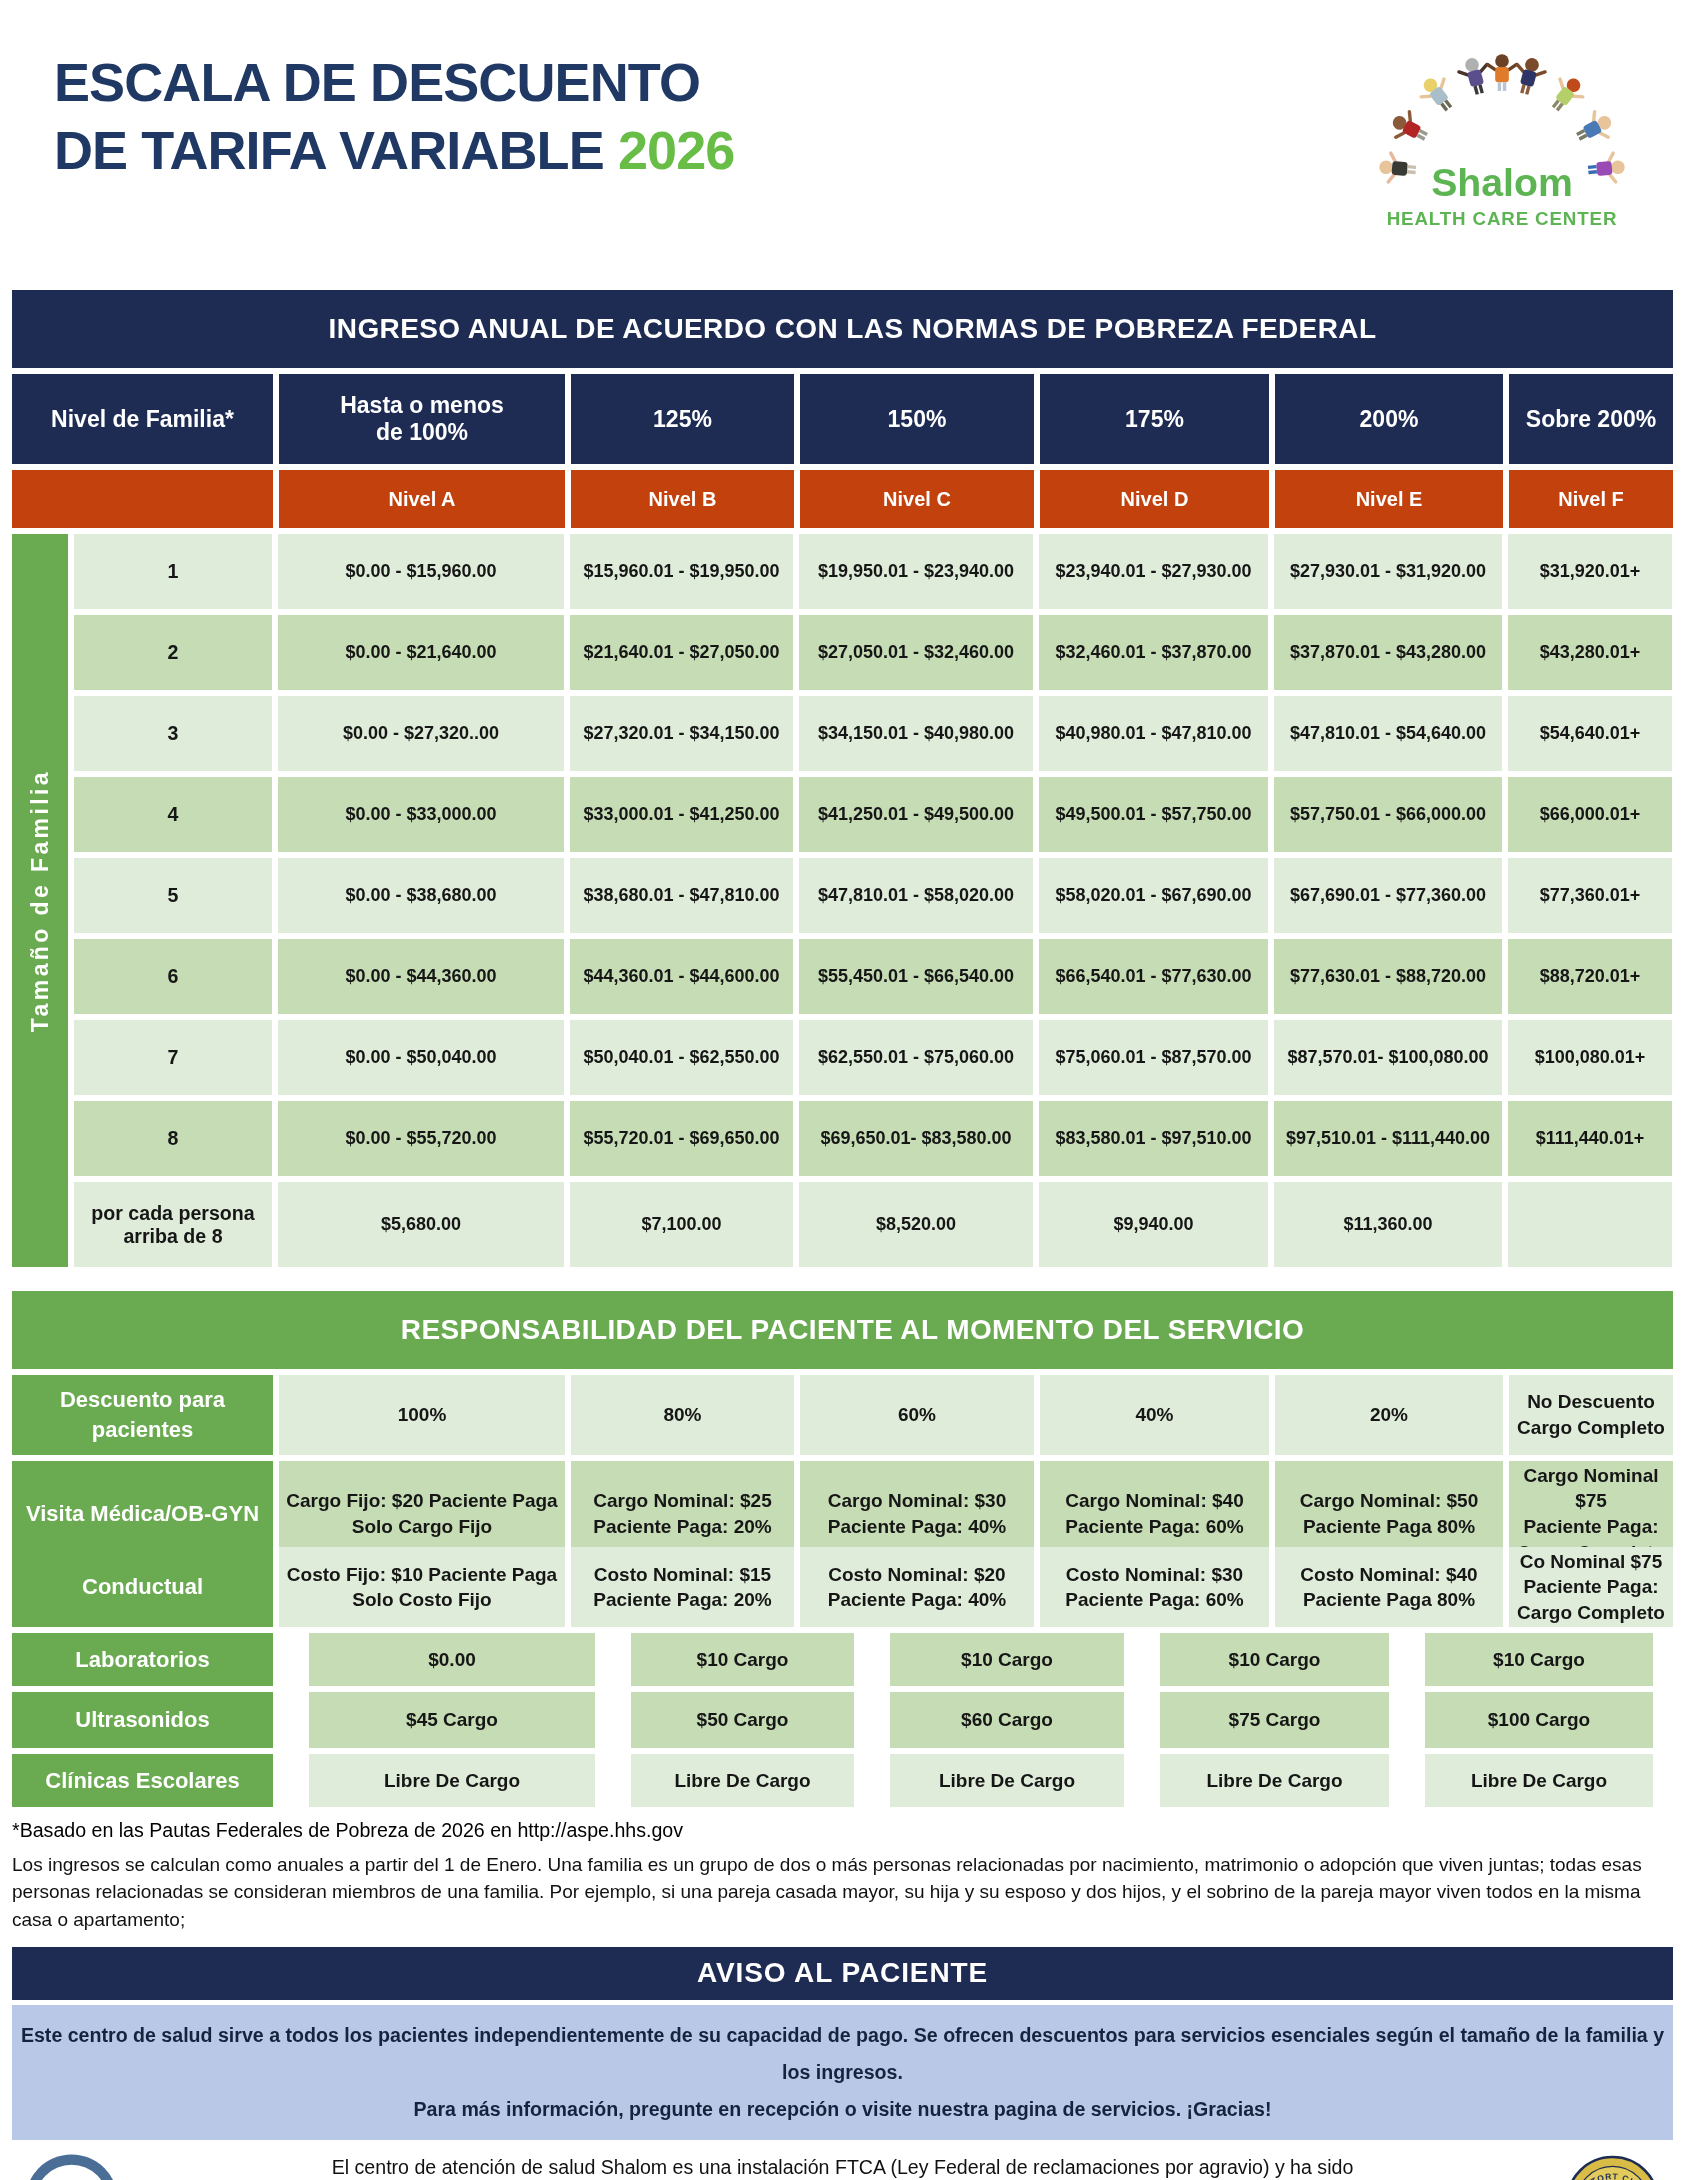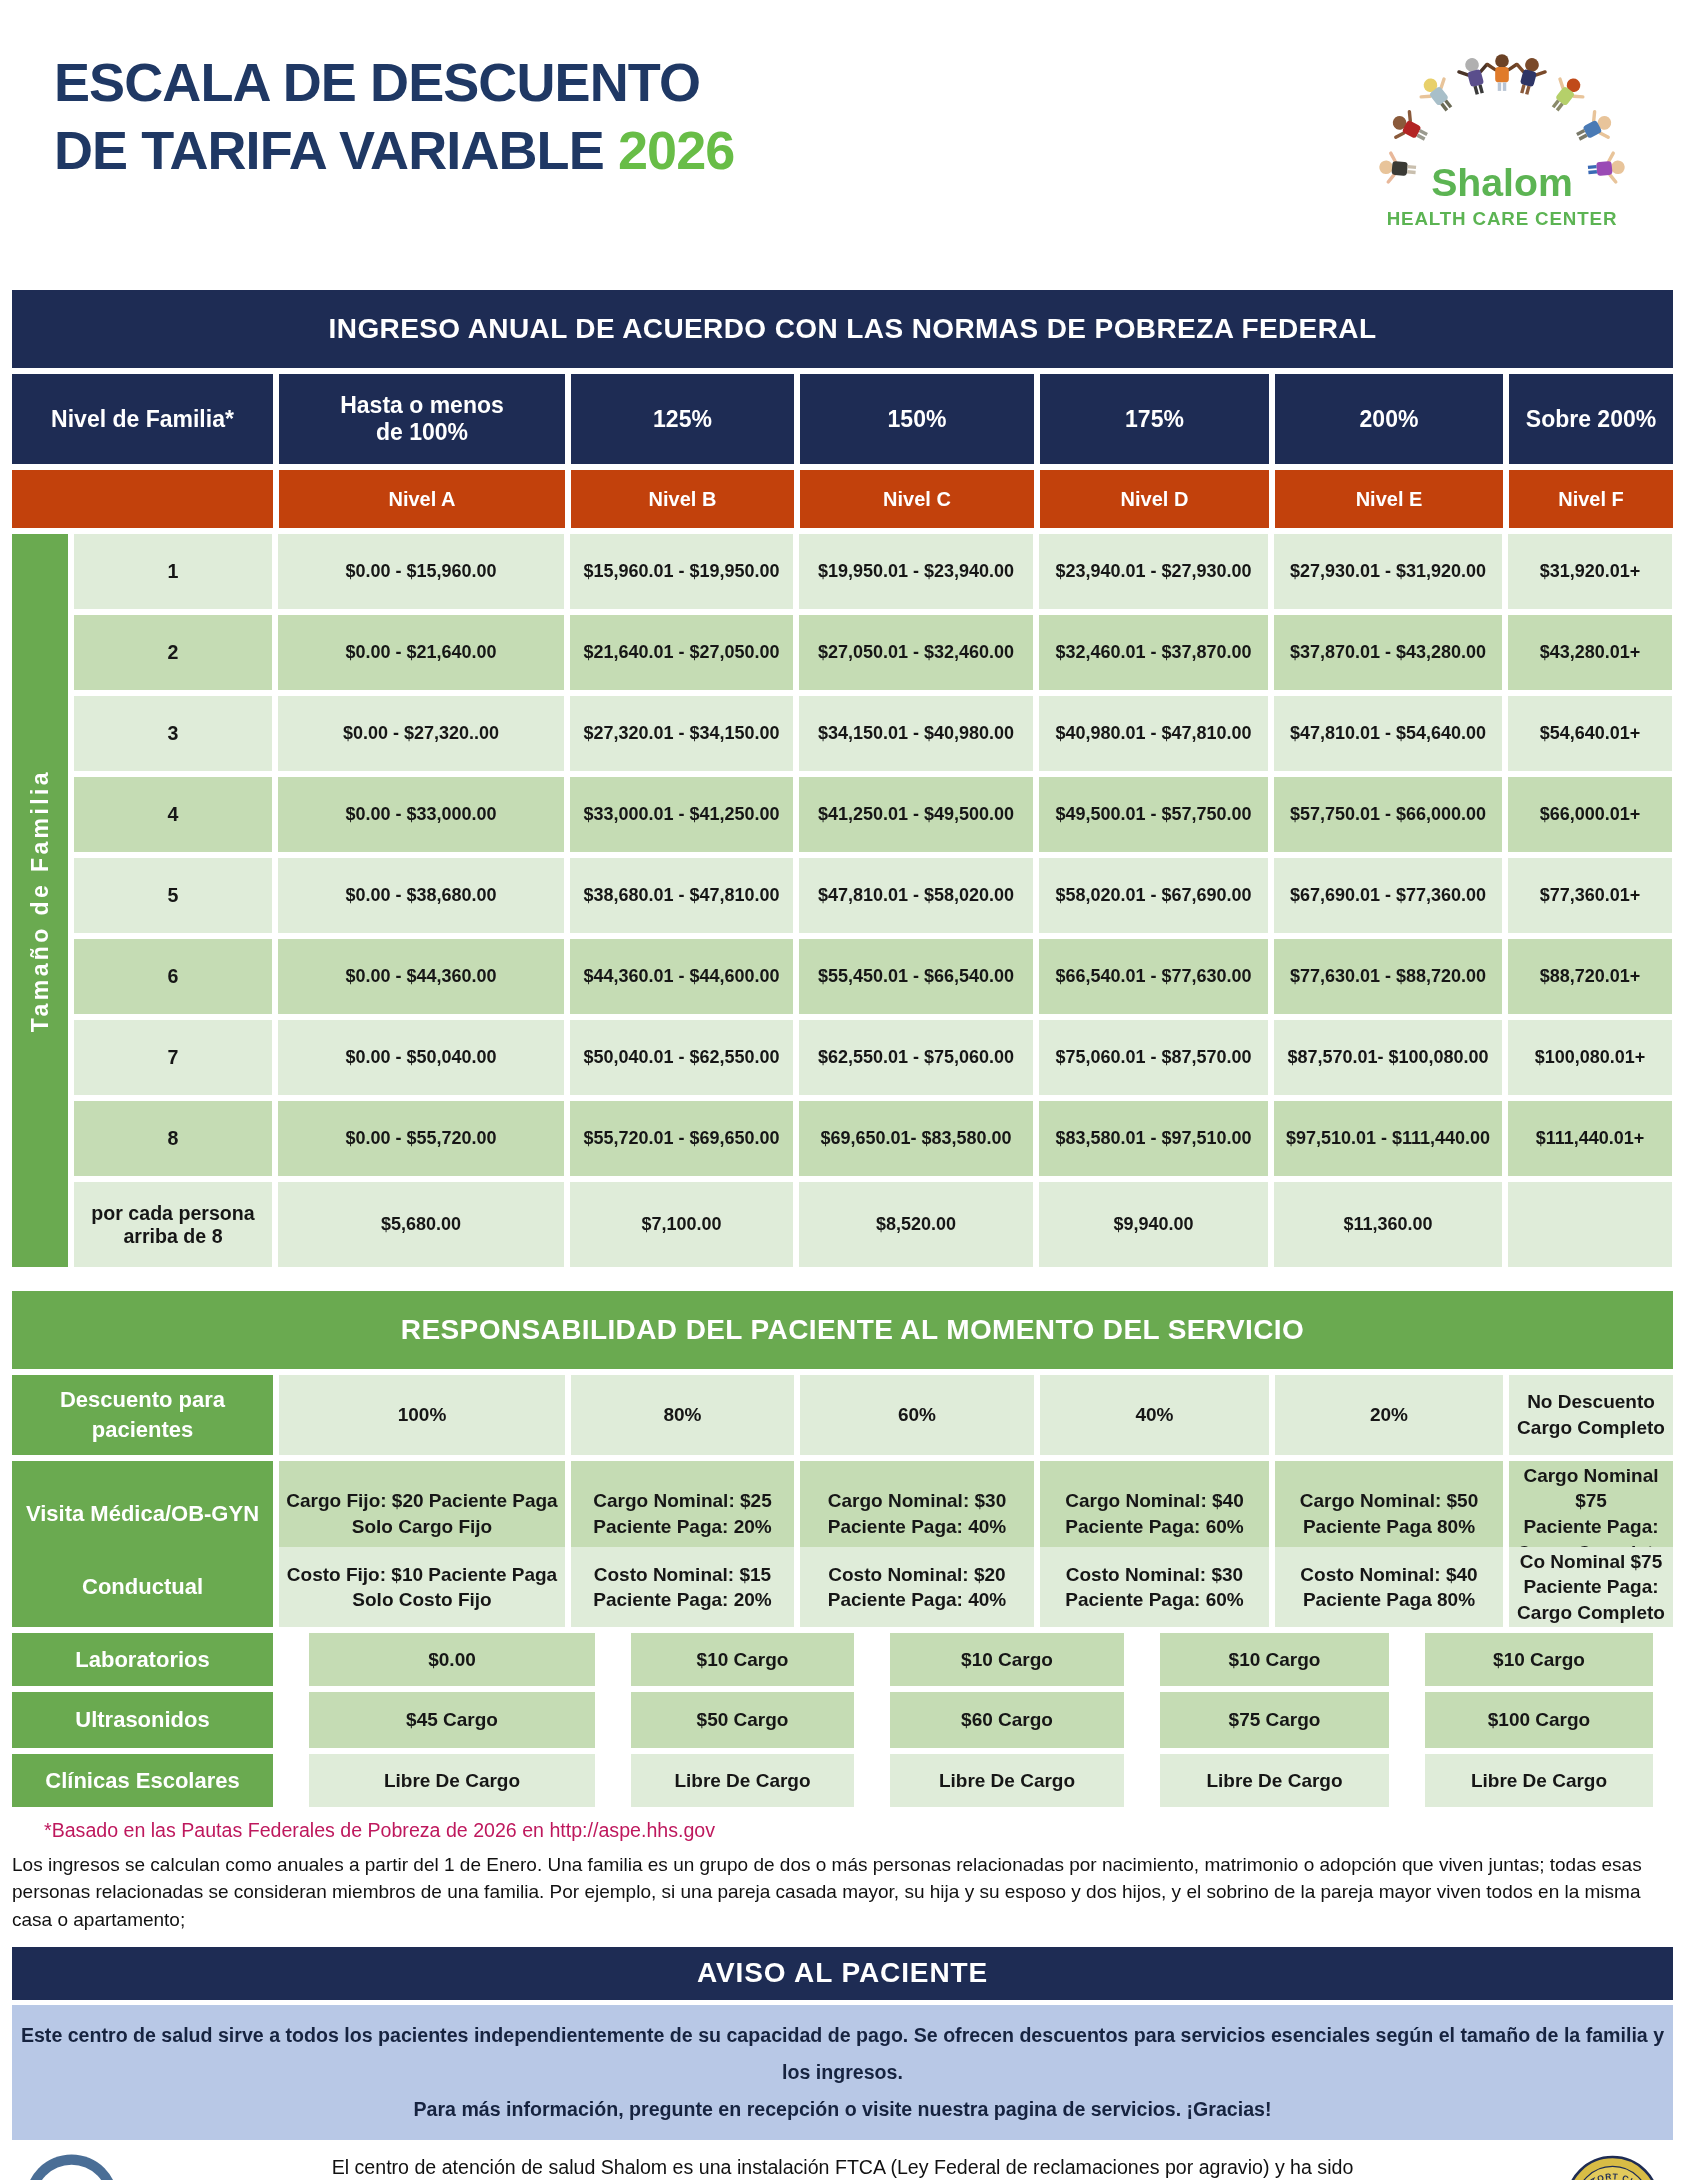--- a/index.html
+++ b/index.html
@@ -37,21 +37,21 @@
 
   
   .t2{margin-top:24px;}
   .rrow{height:80px;}
   .rrow.short{height:53px;gap:36px;}
   .rrow .lbl{background:#6aaa50;color:#ffffff;font-weight:bold;font-size:22px;line-height:1.25;}
   .rrow .cell{font-weight:bold;font-size:19px;line-height:1.35;}
   .rrow .lbl.cell{font-size:22px;}
 
   
-  .fnote{margin-top:12px;font-size:19.6px;color:#be185d;margin-left:32px;}
+  .fnote{margin-top:12px;font-size:19.6px;color:#000000;}
   .para{margin-top:8.5px;font-size:19px;line-height:1.45;color:#111;}
 
   
   .aviso-banner{margin-top:13.6px;height:53px;background:#1e2c54;color:#fff;font-weight:bold;font-size:28px;letter-spacing:0.9px;display:flex;align-items:center;justify-content:center;}
   .notice{margin-top:5.1px;background:#b8c8e6;color:#16233f;font-weight:bold;font-size:19.6px;line-height:1.9;text-align:center;padding:12px 8.5px;}
 
   
   .footer{position:relative;margin-top:12px;height:128px;}
   .footer-text{margin:6.8px auto 0;max-width:1073px;text-align:center;font-size:19.6px;line-height:1.55;color:#111;}
   .badge{position:absolute;top:0;width:106px;height:106px;}

